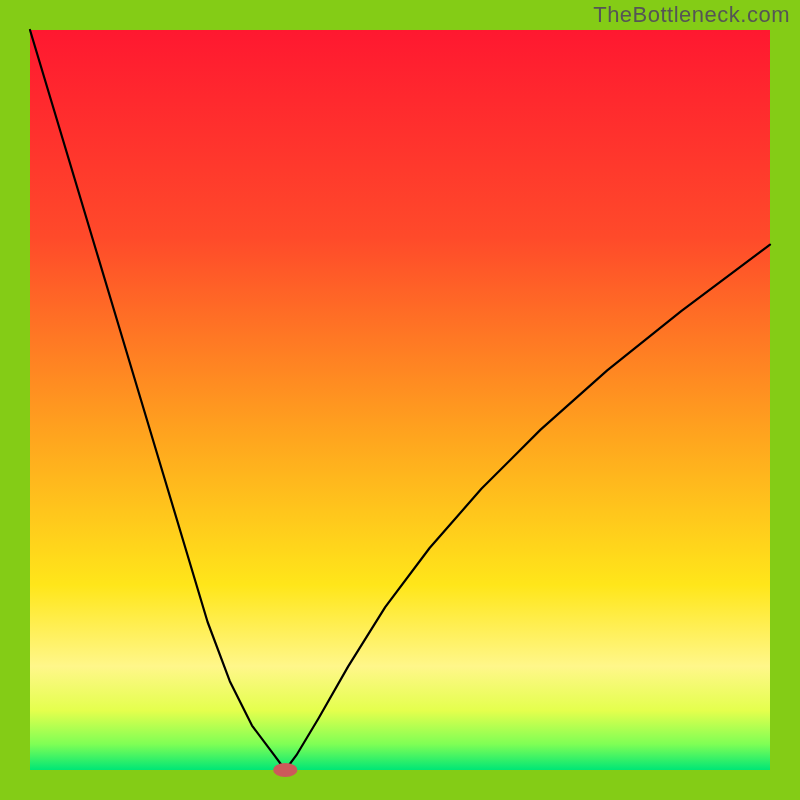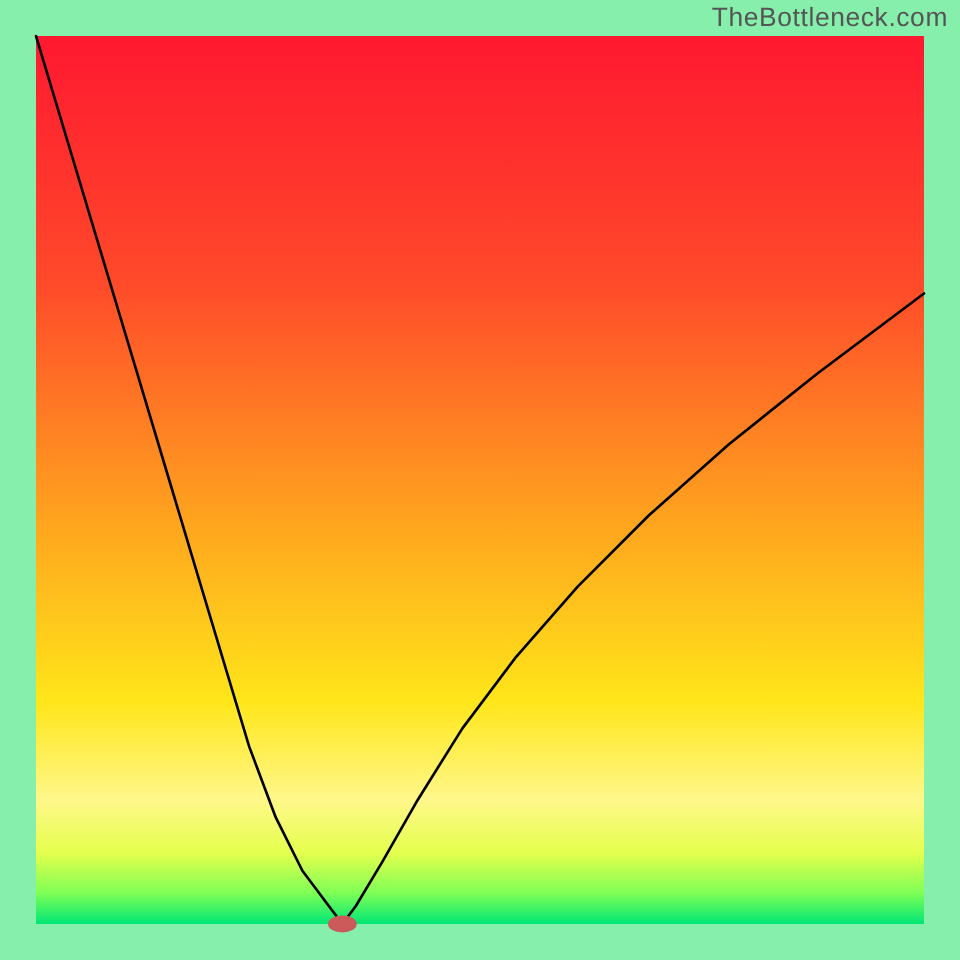--- a/index.html
+++ b/index.html
@@ -8,21 +8,21 @@
     width: 800px;
     height: 800px;
     overflow: hidden;
     background: #000;
     font-family: Arial, Helvetica, sans-serif;
   }
   .frame {
     position: relative;
     width: 800px;
     height: 800px;
-    background: #86efac;
+    background: #84cc16;
   }
   .watermark {
     position: absolute;
     top: 2px;
     right: 10px;
     color: #555;
     font-size: 22px;
     font-weight: 500;
     letter-spacing: 0.5px;
     z-index: 10;

